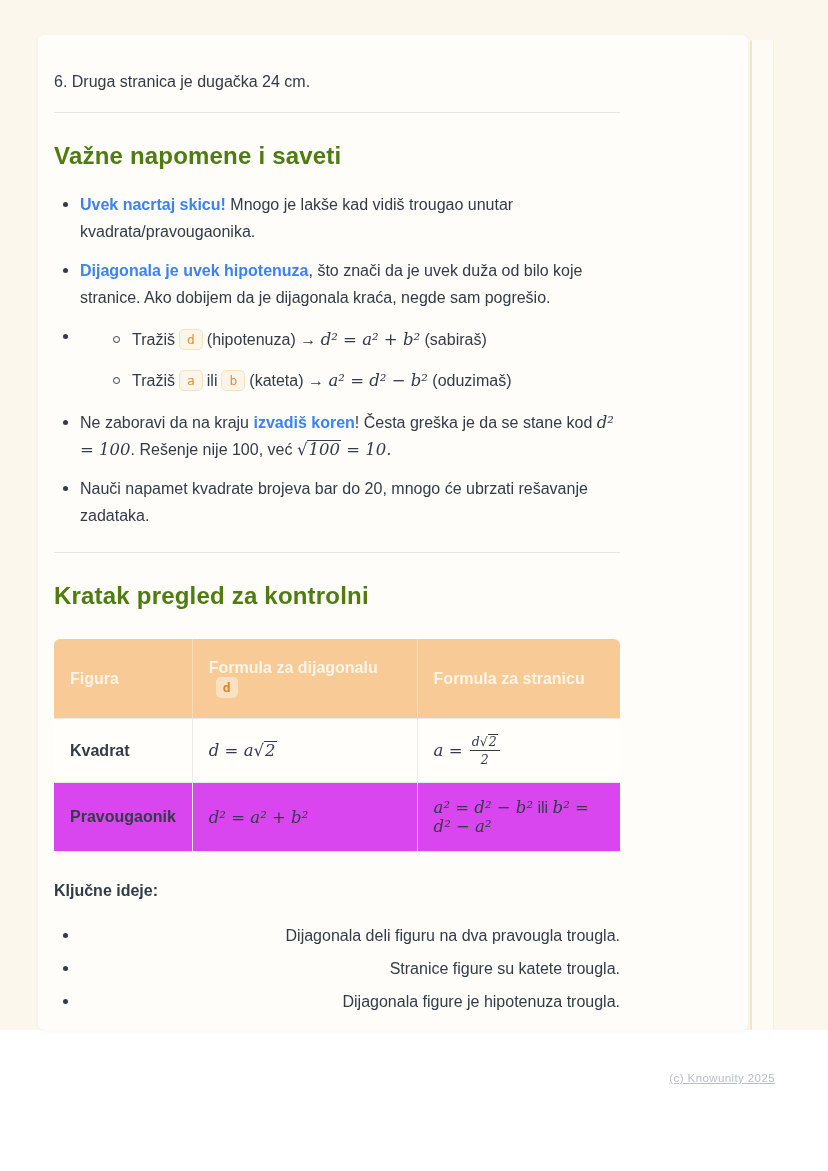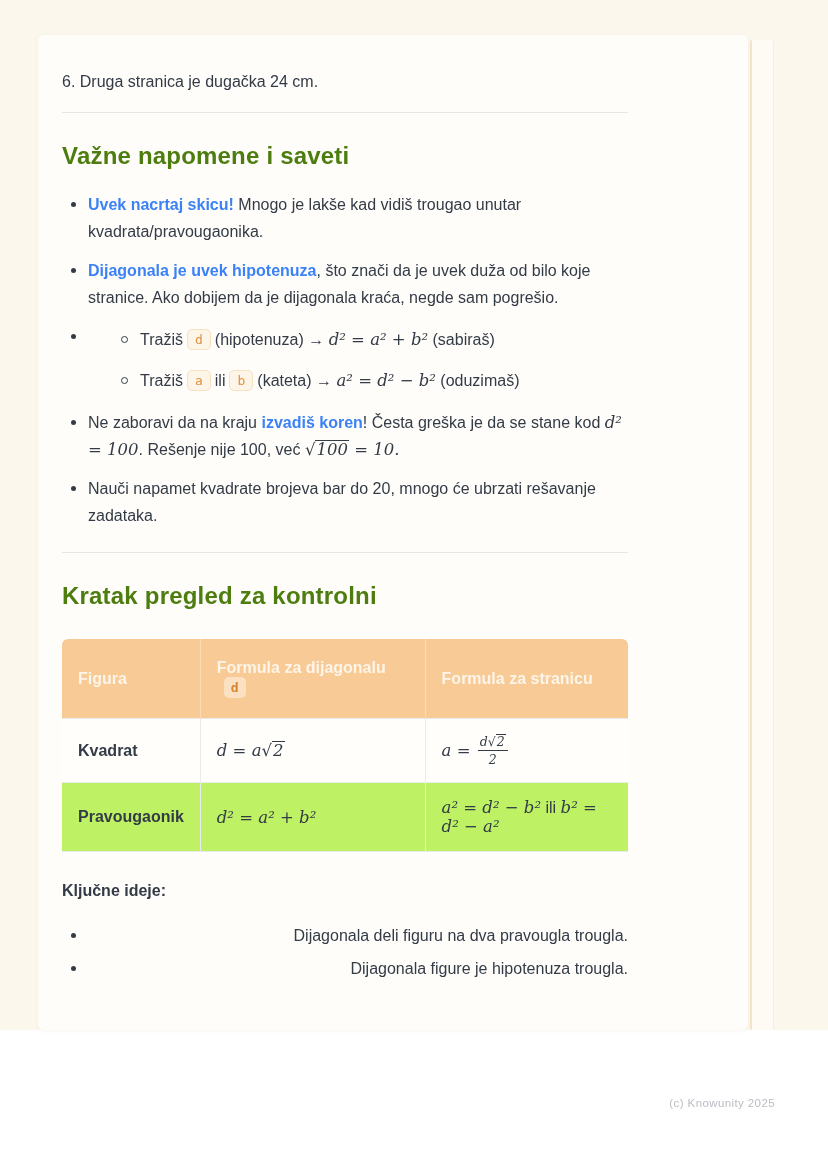--- a/index.html
+++ b/index.html
@@ -26,21 +26,21 @@
     border-radius:2px;
   }
   .page {
     position:absolute; left:38px; top:35px;
     width:710px; height:995px;
     background:#fffdf9;
     border-radius:6px;
     box-shadow:0 1px 4px rgba(120,100,70,0.06);
   }
   .content {
-    padding:33px 0 0 24px;
+    padding:33px 0 0 16px;
     width:598px;
   }
   .intro { line-height:27px; }
   .hr { width:566px; border-top:1px solid #e8e6e1; margin-top:17px; }
   h2 {
     font-size:24px; line-height:29px; font-weight:bold;
     color:#4d7c0f; letter-spacing:0.2px;
     margin-top:28px;
   }
   .ul { margin-top:21px; width:566px; }
@@ -121,30 +121,31 @@
     margin-left:7px;
     vertical-align:1px;
   }
   td {
     padding:15px 16px; vertical-align:middle;
     border-top:1px solid #e8eaec;
     font-size:16px;
   }
   td:not(:last-child) { border-right:1px solid #e8eaec; }
   .row-a td { background:#fffefb; }
-  .row-b td { background:#bef264; }
+  .row-b td { background:#d946ef; }
   .cell-name { font-weight:bold; }
   col.c1 { width:132px; } col.c2 { width:228px; } col.c3 { width:206px; }
   .key-title { font-weight:bold; margin-top:30px; }
   .key-ul { margin-top:22px; }
   .key-ul .blt { margin-bottom:6px;text-align:right; }
   .footer {
-    position:absolute; right:53px; top:1097px;
+    position:absolute; right:53px; top:1072px;
     font-size:11.5px; letter-spacing:0.4px;
     color:#babdc3;
+    text-decoration:underline;
   }
 </style>
 </head>
 <body>
 
 <div class="viewer">
   <div class="page-edge"></div>
 
   <div class="page">
     <div class="content">
@@ -204,20 +205,21 @@
               <td><span class="math">a² = d² − b²</span><span> ili </span><span class="math">b² = d² − a²</span></td>
             </tr>
           </tbody>
         </table>
       </div>
 
       <p class="key-title">Ključne ideje:</p>
 
       <div class="ul key-ul">
         <div class="blt">Dijagonala deli figuru na dva pravougla trougla.</div>
+        <div class="blt">Stranice figure su katete trougla.</div>
         <div class="blt">Dijagonala figure je hipotenuza trougla.</div>
       </div>
 
     </div>
   </div>
 </div>
 
 <div class="footer">(c) Knowunity 2025</div>
 
 </body></html>

